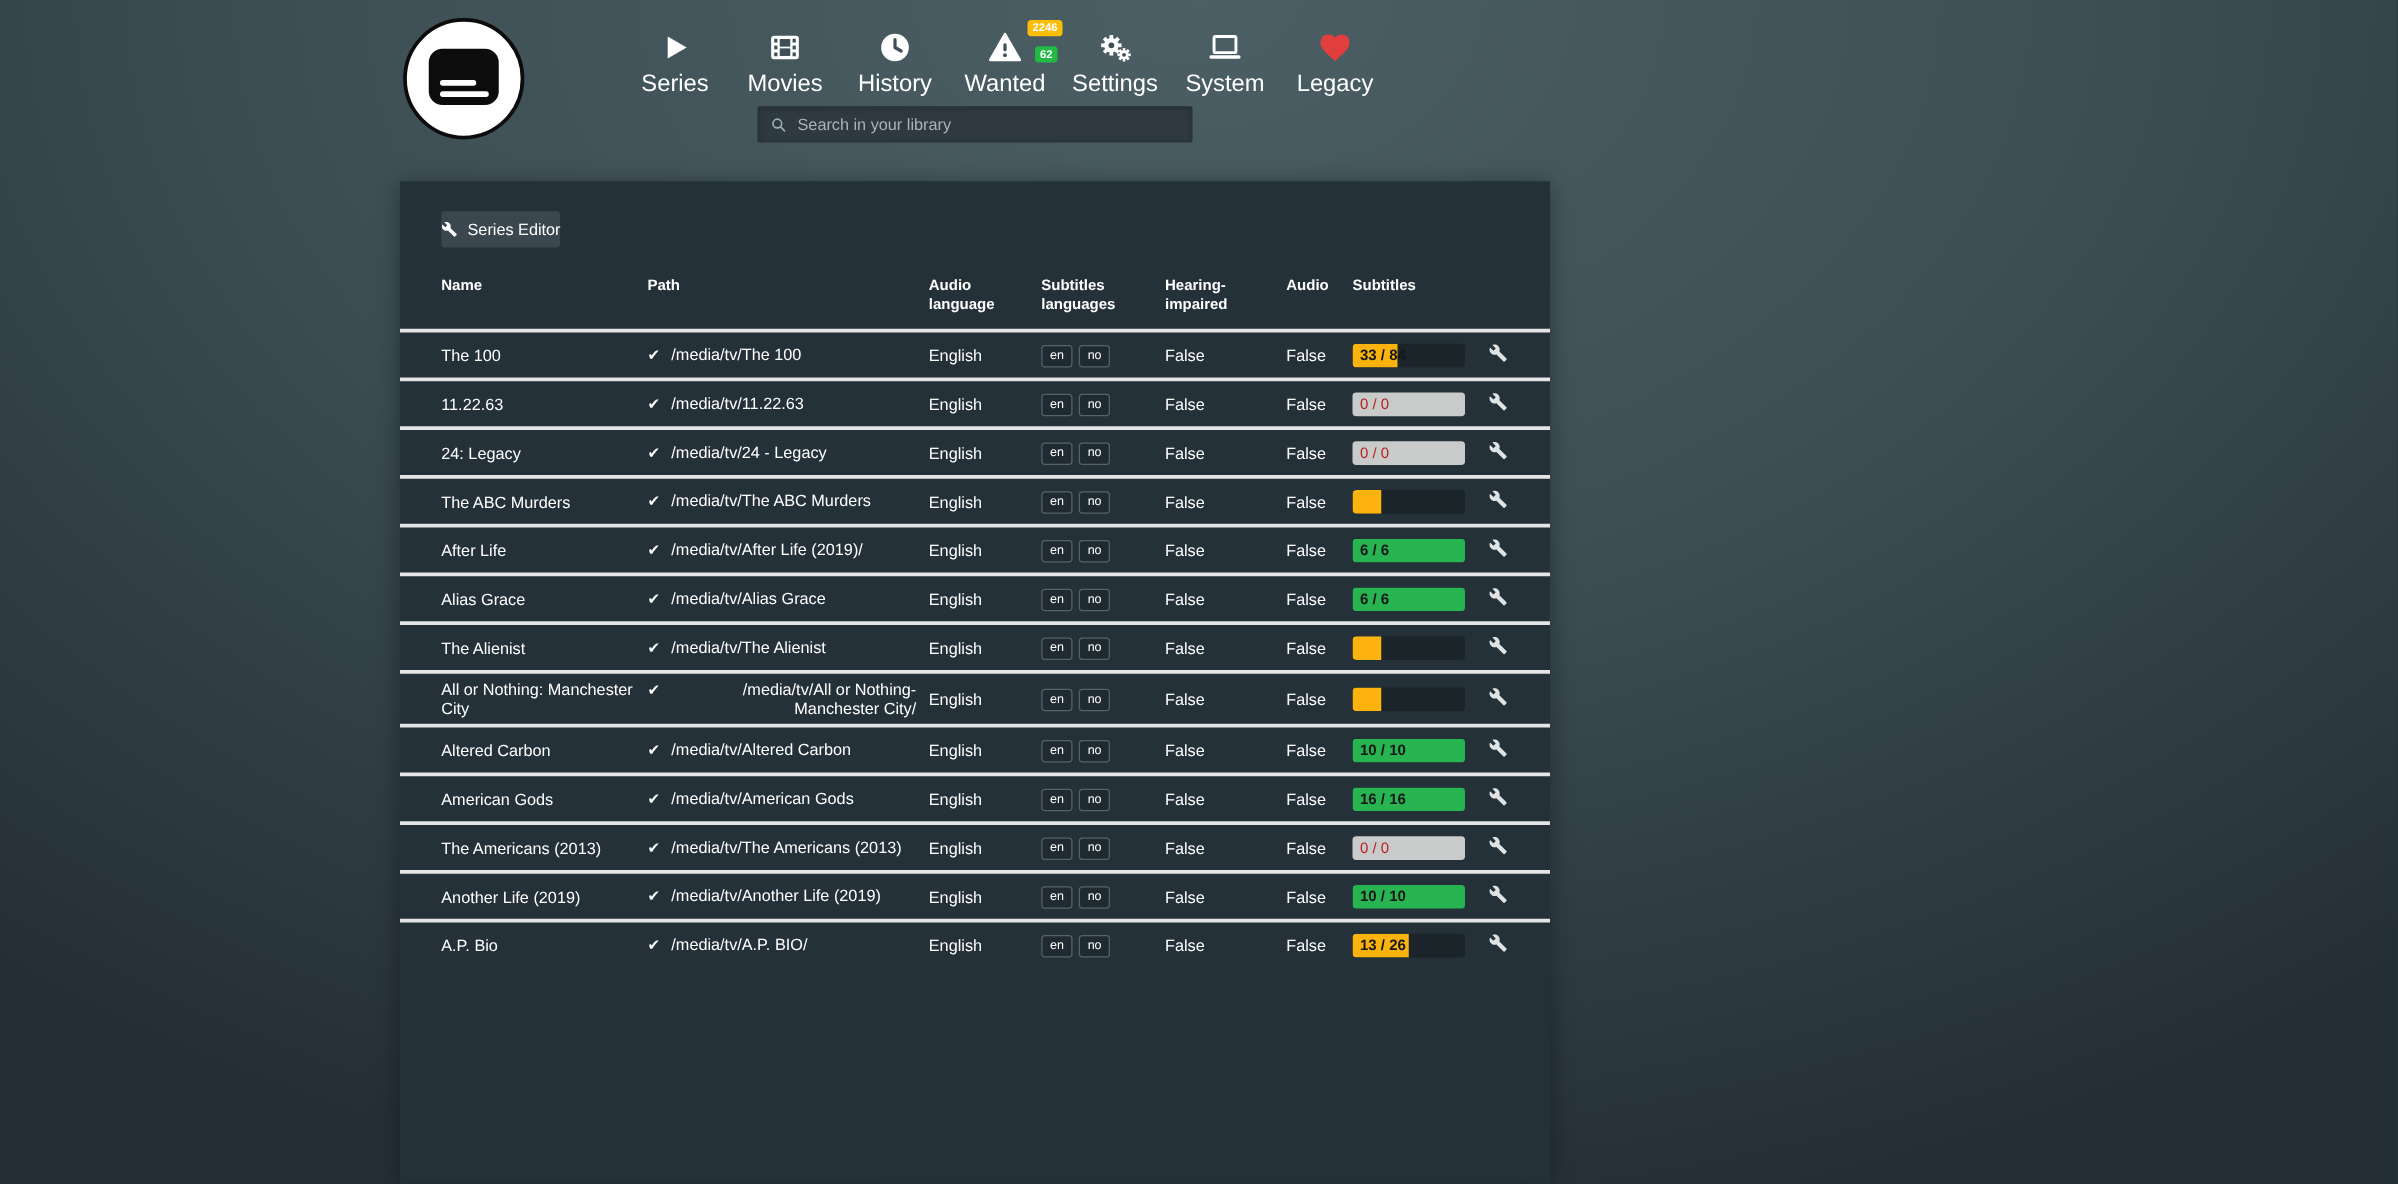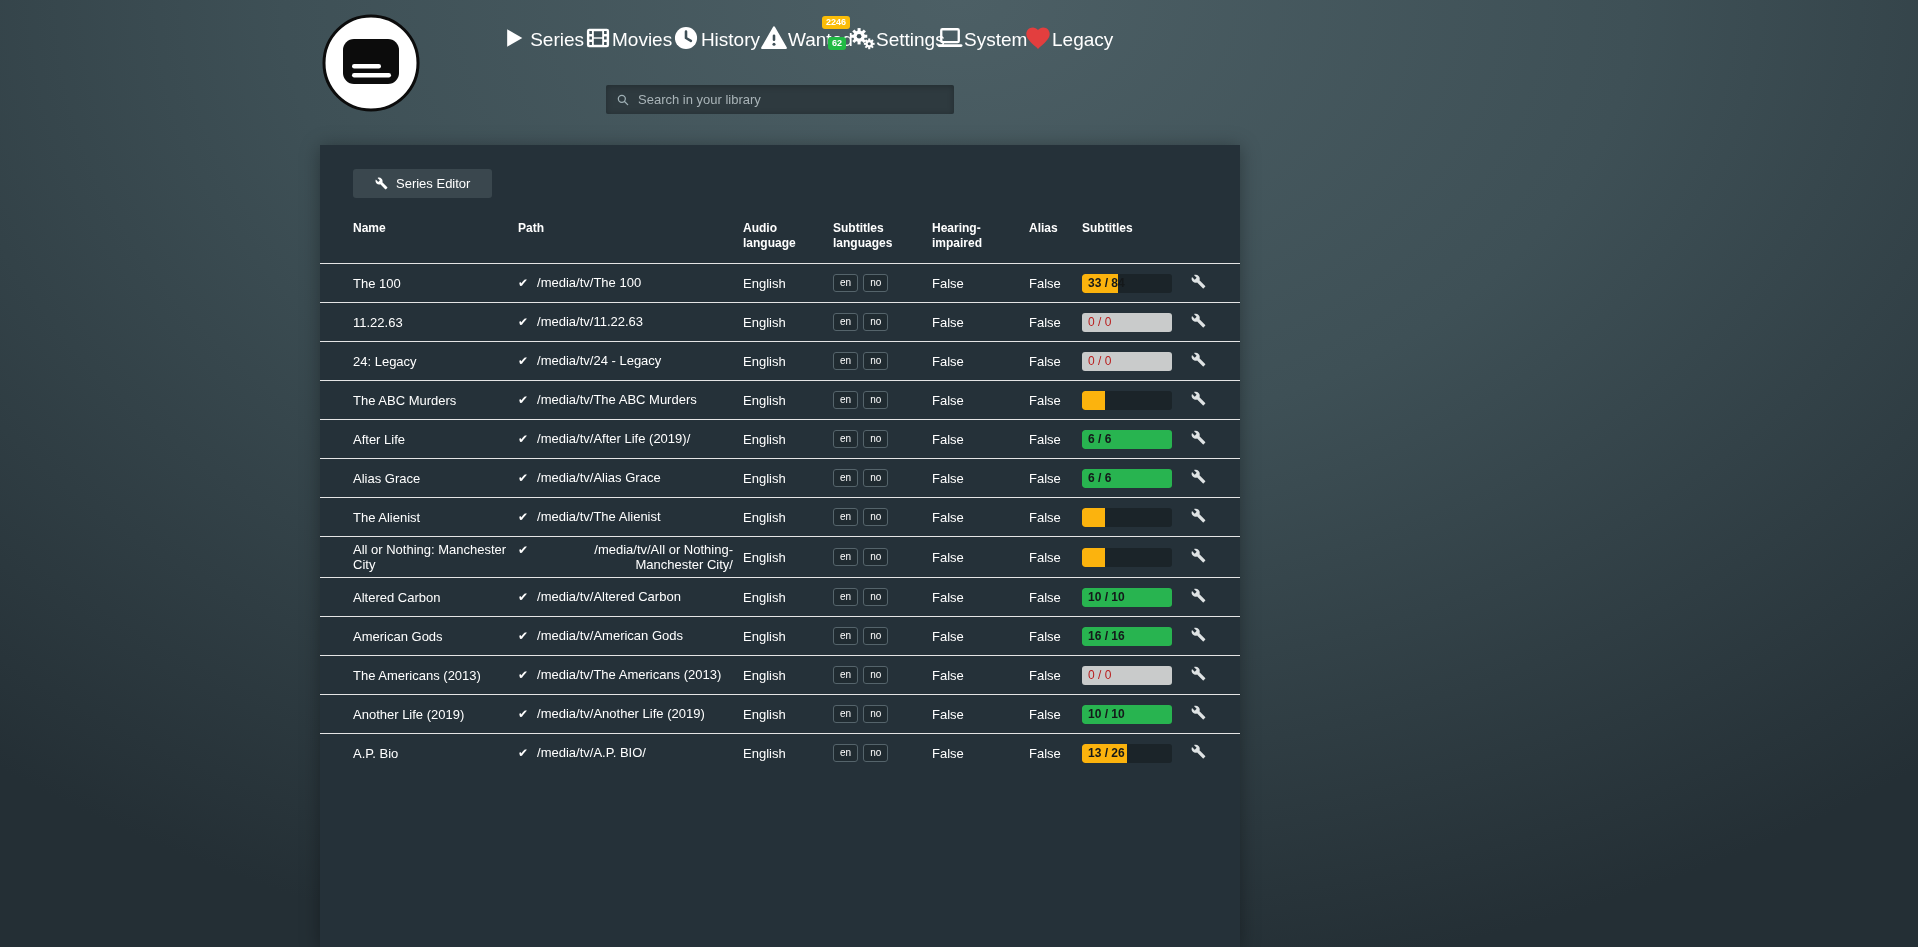--- a/index.html
+++ b/index.html
@@ -11,48 +11,48 @@
     position:relative;
     background:#27333a;
     background-image:radial-gradient(ellipse 1500px 1000px at 50% 0%, #4c5f65 0%, #3e5056 45%, #242f35 100%);
   }
 
   
   .logo { position:absolute; left:321px; top:13px; width:100px; height:100px; cursor:pointer; }
   .logo svg { width:100%; height:100%; }
 
   .nav { position:absolute; left:496px; top:23px; display:flex; }
-  .nav-item { width:88px; display:flex; align-items:center; cursor:pointer; position:relative; }
+  .nav-item { width:88px; display:flex; flex-direction:column; align-items:center; cursor:pointer; position:relative; }
   .nav-icon { height:30px; width:36px; display:flex; align-items:center; justify-content:center; }
   .nav-icon svg { width:28px; height:28px; }
   .nav-label { font-size:19px; margin-top:4px; color:#fff; white-space:nowrap; }
   .badge { position:absolute; font-size:9px; font-weight:bold; padding:2px 4px; border-radius:3px; color:#fff; line-height:1; }
   .badge-top { background:#fbbd08; top:-7px; right:-2px; }
   .badge-bottom { background:#21ba45; top:14px; right:2px; }
 
   .search { position:absolute; left:606px; top:85px; width:348px; height:29px; background:#2e3a3f;
             border-radius:2px; display:flex; align-items:center; padding:0 10px; gap:8px;
             box-shadow:0 1px 6px rgba(0,0,0,.25) inset; }
   .search svg { width:14px; height:14px; flex:none; }
   .search input { background:transparent; border:none; outline:none; color:#0ea5e9; font-size:13px; width:100%; }
   .search input::placeholder { color:#a9b4b8; }
 
   
   .panel { position:absolute; left:320px; top:145px; width:920px; height:calc(100% - 145px);
            background:#253139; box-shadow:0 2px 18px rgba(0,0,0,.35); }
 
   .series-editor-btn { position:absolute; left:33px; top:24px; height:29px; display:inline-flex; align-items:center;
-           gap:8px; background:#3a474e; color:#fff; font-size:13px; padding:0 22px; border:none; border-radius:3px;
+           gap:8px; background:#3a474e; color:#fff; font-size:13px; padding:0 0; border:none; border-radius:3px;
            cursor:pointer; font-family:inherit; }
   .series-editor-btn svg { width:13px; height:13px; fill:#fff; }
 
   .table { position:absolute; left:0; top:66px; width:100%; }
   .thead { display:flex; align-items:flex-start; padding:10px 0 12px 33px; font-size:12px; font-weight:bold; line-height:1.25; }
   .row { display:flex; align-items:center; min-height:39px; padding:5px 0 5px 33px;
-         border-top:1px solid #e5e5e5; font-size:13px; }
+         border-top:3px solid #e5e5e5; font-size:13px; }
   .col { flex:none; padding-right:10px; }
   .col-name   { width:165px; }
   .col-path   { width:225px; display:flex; align-items:flex-start; gap:9px;text-align:right; }
   .col-audio  { width:90px; }
   .col-langs  { width:99px; }
   .col-hi     { width:97px; }
   .col-forced { width:53px; }
   .col-subs   { width:107px; }
   .col-actions{ flex:1; padding-right:0; }
 
@@ -206,21 +206,21 @@
     <span>Series Editor</span>
   </button>
 
   <div class="table">
     <div class="thead">
       <div class="col col-name">Name</div>
       <div class="col col-path">Path</div>
       <div class="col col-audio">Audio language</div>
       <div class="col col-langs">Subtitles languages</div>
       <div class="col col-hi">Hearing-impaired</div>
-      <div class="col col-forced">Alias</div>
+      <div class="col col-forced">Audio</div>
       <div class="col col-subs">Subtitles</div>
       <div class="col col-actions"></div>
     </div>
     <div>
   <div class="row">
     <div class="col col-name">The 100</div>
     <div class="col col-path">
       <span class="check">✔</span>
       <span>/media/tv/The 100</span>
     </div>

